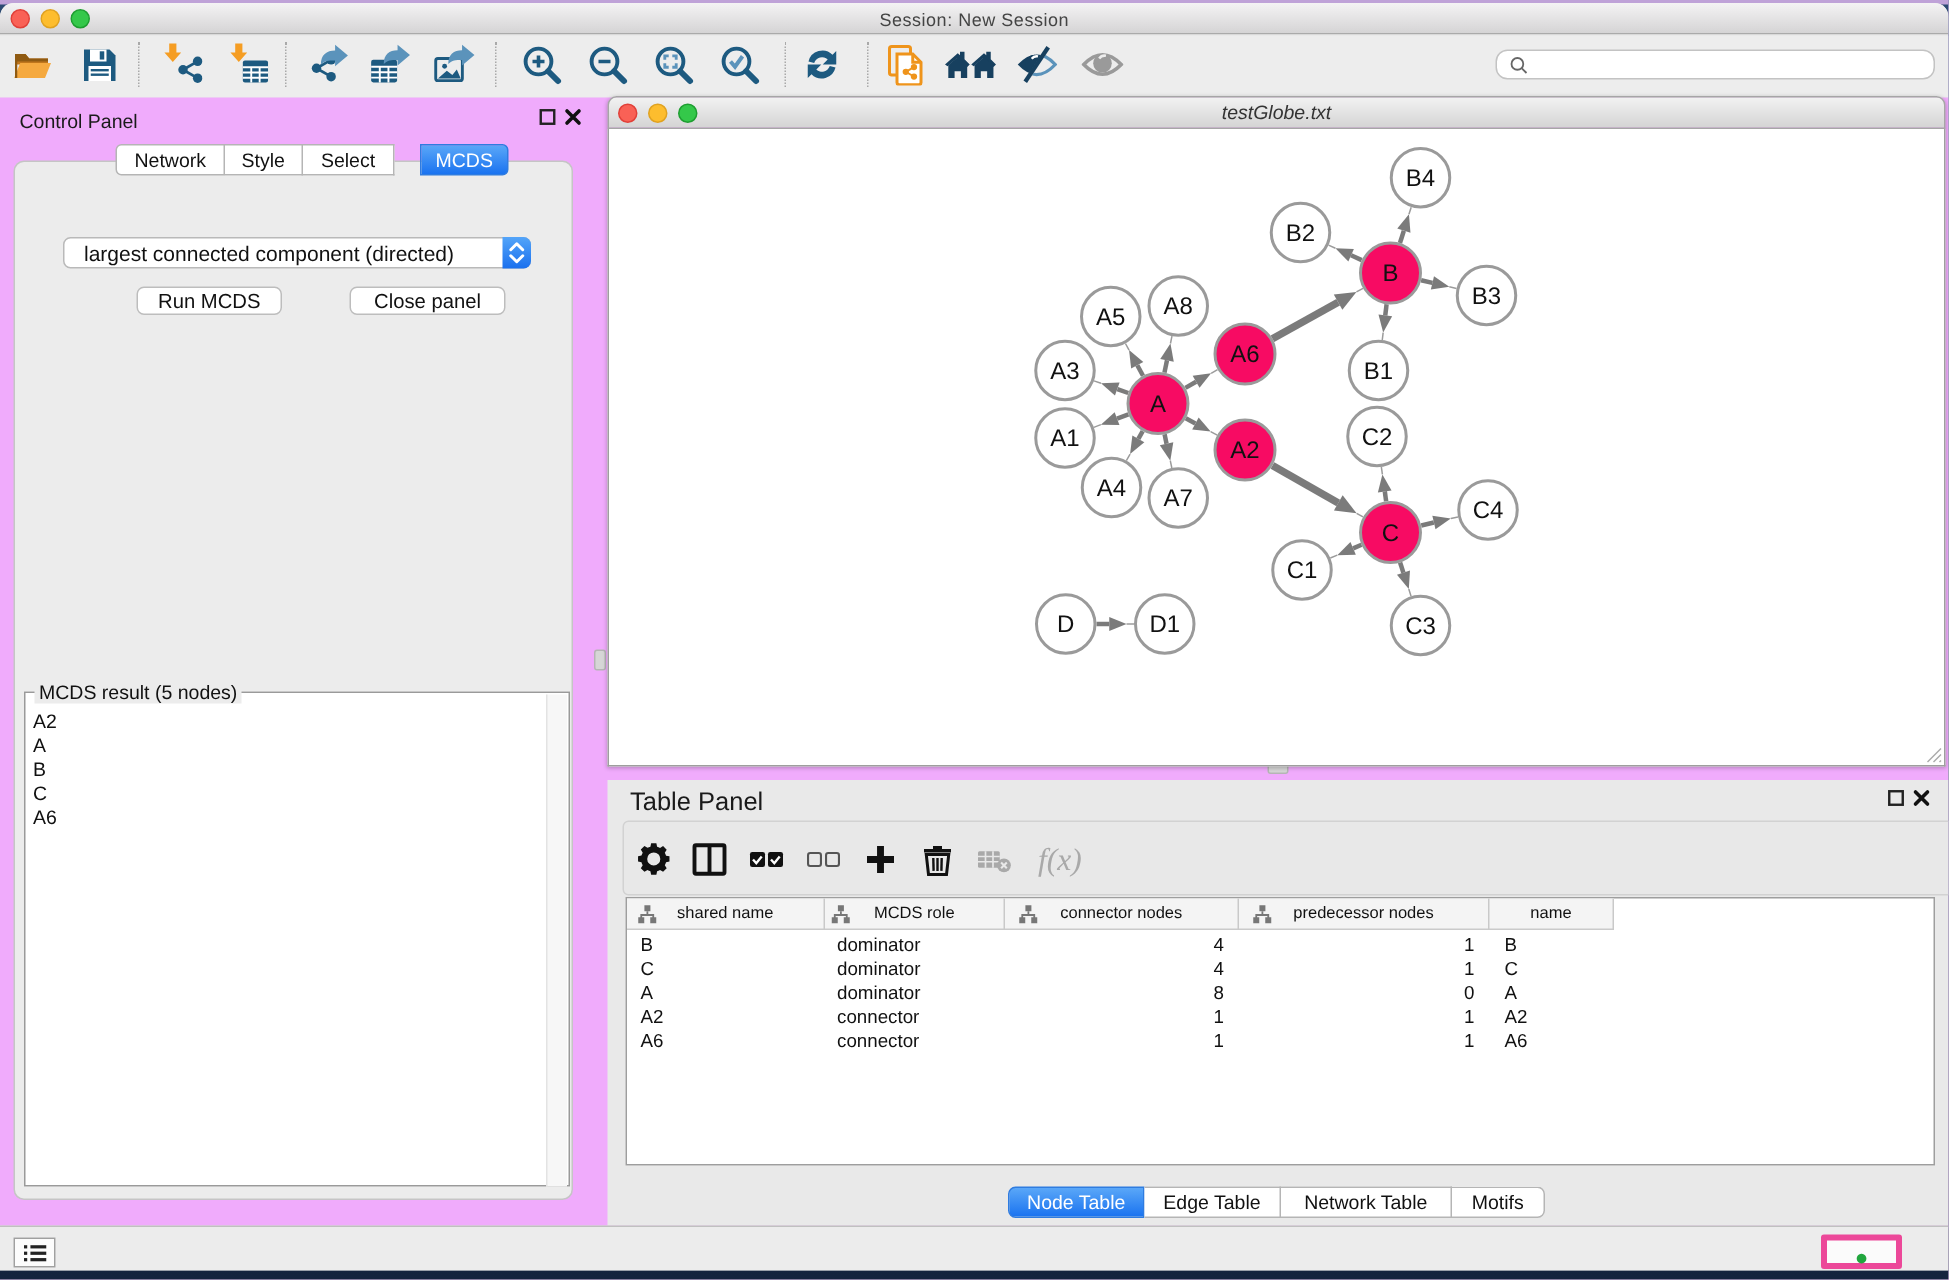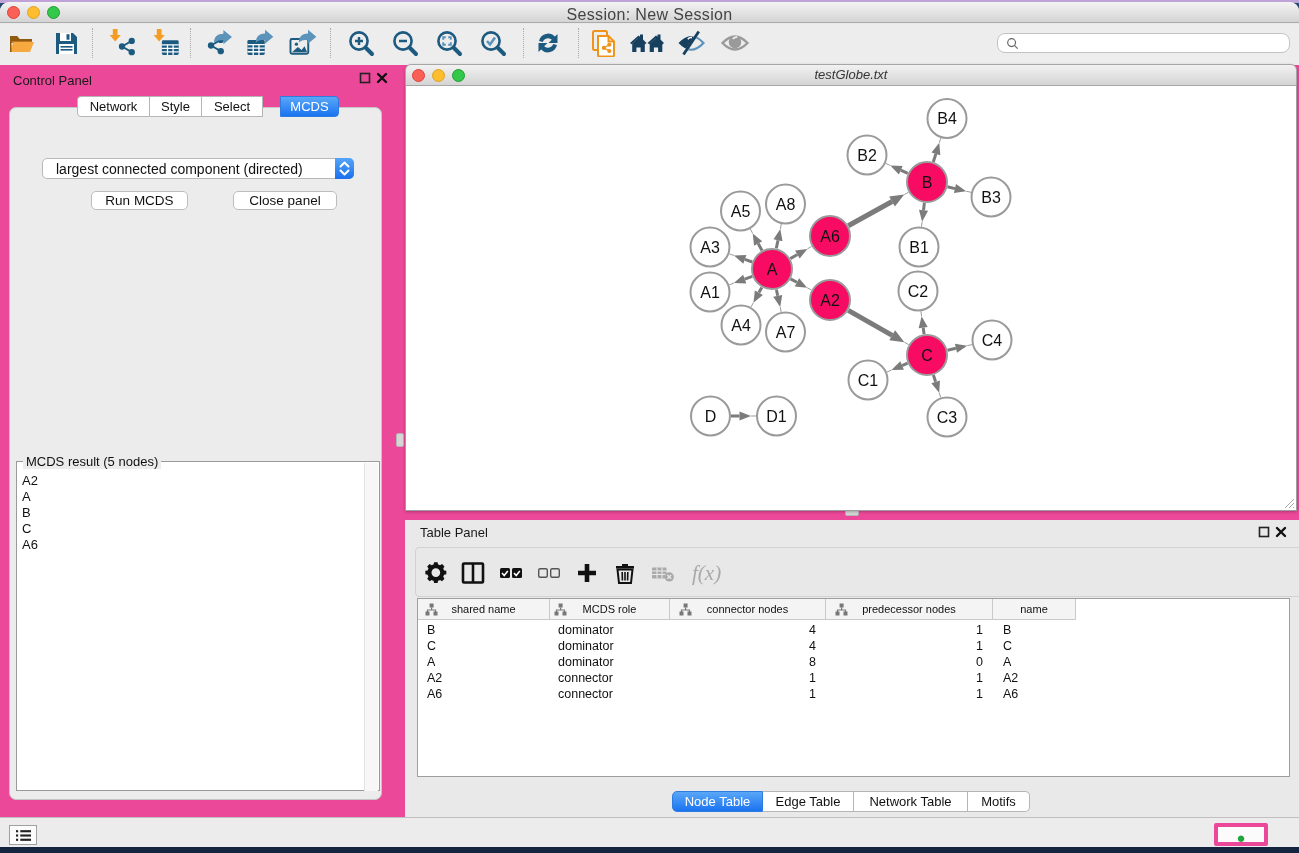--- a/index.html
+++ b/index.html
@@ -3,25 +3,25 @@
 <meta charset="utf-8">
 <style>
 * { margin:0; padding:0; box-sizing:border-box; }
 html,body { width:1299px; height:853px; overflow:hidden; }
 body { font-family:"Liberation Sans", sans-serif; background:linear-gradient(#2c4a72,#14233e); position:relative; }
 .abs { position:absolute; }
 #wall-top { left:0; top:0; width:1299px; height:3px; background:#bfa2d8; }
 #app { left:0; top:2px; width:1299px; height:845px; background:#e9e9e9; border-radius:9px 9px 0 0; overflow:hidden; }
 #titlebar { left:0; top:0; width:1299px; height:21px; background:linear-gradient(#f4f3f4,#d5d4d5); border-bottom:1px solid #aaa; border-radius:9px 9px 0 0; }
 .tl { border-radius:50%; width:13px; height:13px; top:4px; }
-#title-main { width:100%; text-align:center; top:4px; font-size:16px; letter-spacing:0.35px; color:#444; }
+#title-main { width:100%; text-align:center; top:4px; font-size:12px; letter-spacing:0.35px; color:#444; }
 #toolbar { left:0; top:22px; width:1299px; height:41px; background:#ededed; }
 .sep { top:4px; width:1px; height:30px; border-left:1px dotted #a9a9a9; }
 #searchbox { left:997px; top:9px; width:293px; height:20px; background:#fff; border:1px solid #c3c3c3; border-radius:8px; }
-#main { left:0; top:63px; width:1299px; height:754px; background:#ec4899; }
+#main { left:0; top:63px; width:1299px; height:754px; background:#f0abfc; }
 
 #cp-title { left:13px; top:8px; font-size:13px; color:#1a1a1a; }
 .tab { top:31px; height:21px; border:1px solid #b5b5b5; background:#fff; font-size:13px; color:#111; text-align:center; line-height:20px; }
 .tabsel { background:linear-gradient(#5aa7f8,#1a73f0); color:#fff; border-color:#2f7ce0; }
 #cp-box { left:9px; top:42px; width:373px; height:693px; border:1px solid #c5c5c5; border-radius:7px; background:#ececec; }
 #opt-label { left:0; top:70px; width:392px; text-align:center; font-size:14px; color:#111; }
 #combo { left:42px; top:93px; width:312px; height:21px; background:#fff; border:1px solid #b9b9b9; border-radius:5px; }
 #combo-text { left:13px; top:2px; font-size:14px; color:#111; }
 #combo-btn { right:-1px; top:-1px; width:19px; height:21px; border-radius:0 5px 5px 0; background:linear-gradient(#54a5f9,#1a70ee); }
 .btn { top:126px; height:19px; background:#fff; border:1px solid #bdbdbd; border-radius:5px; font-size:13.5px; color:#111; text-align:center; line-height:17px; }
@@ -32,21 +32,21 @@
 
 #split1 { left:396px; top:368px; width:8px; height:14px; background:#d6d6d6; border:1px solid #b5b5b5; border-radius:2px; }
 #split2 { left:845px; top:444px; width:14px; height:7px; background:#d6d6d6; border:1px solid #b5b5b5; border-radius:2px; }
 
 #netwin { left:405px; top:-1px; width:892px; height:447px; border-radius:6px 6px 0 0; box-shadow:0 1px 3px rgba(0,0,0,0.25); }
 #net-titlebar { left:0; top:0; width:892px; height:22px; background:linear-gradient(#f2f2f2,#d4d4d4); border:1px solid #a6a6a6; border-radius:6px 6px 0 0;font-style:italic; }
 #net-title { width:100%; text-align:center; top:2px; font-size:13px; color:#333; }
 #net-canvas { left:0; top:22px; width:892px; height:425px; background:#fff; border:1px solid #9e9e9e; border-top:none; }
 
 #tablepanel { left:405px; top:455px; width:894px; height:297px; background:#e9e9e9; }
-#tp-title { left:15px; top:5px; font-size:13px; color:#1a1a1a; }
+#tp-title { left:15px; top:5px; font-size:17px; color:#1a1a1a; }
 #tp-toolbar { left:10px; top:27px; width:1278px; height:50px; background:#e8e8e8; border:1px solid #d2d2d2; border-radius:4px; }
 #tp-table { left:12px; top:78px; width:873px; height:179px; background:#fff; border:1px solid #9e9e9e; }
 #tp-header { left:0; top:0; width:658px; height:21px; background:#f4f4f4; border-bottom:1px solid #cacaca; }
 .hcol { top:0; height:21px; border-right:1px solid #c9c9c9; font-size:11px; color:#111; text-align:center; line-height:21px; }
 .cell { font-size:12.5px; color:#111; }
 .tabb { top:271px; height:21px; border:1px solid #b5b5b5; background:#fff; font-size:13px; color:#111; text-align:center; line-height:20px; }
 
 #statusbar { left:0; top:815px; width:1299px; height:30px; background:#ececec; border-top:1px solid #c0c0c0; }
 #mem-btn { left:1214px; top:5px; width:54px; height:23px; background:#fbfbfb; border:4px solid #ec4899; border-radius:2px; font-size:13px; color:#111; text-align:center; line-height:21px; }
 #list-btn { left:9px; top:7px; width:28px; height:20px; background:#fcfcfc; border:1px solid #a0a0a0; }

